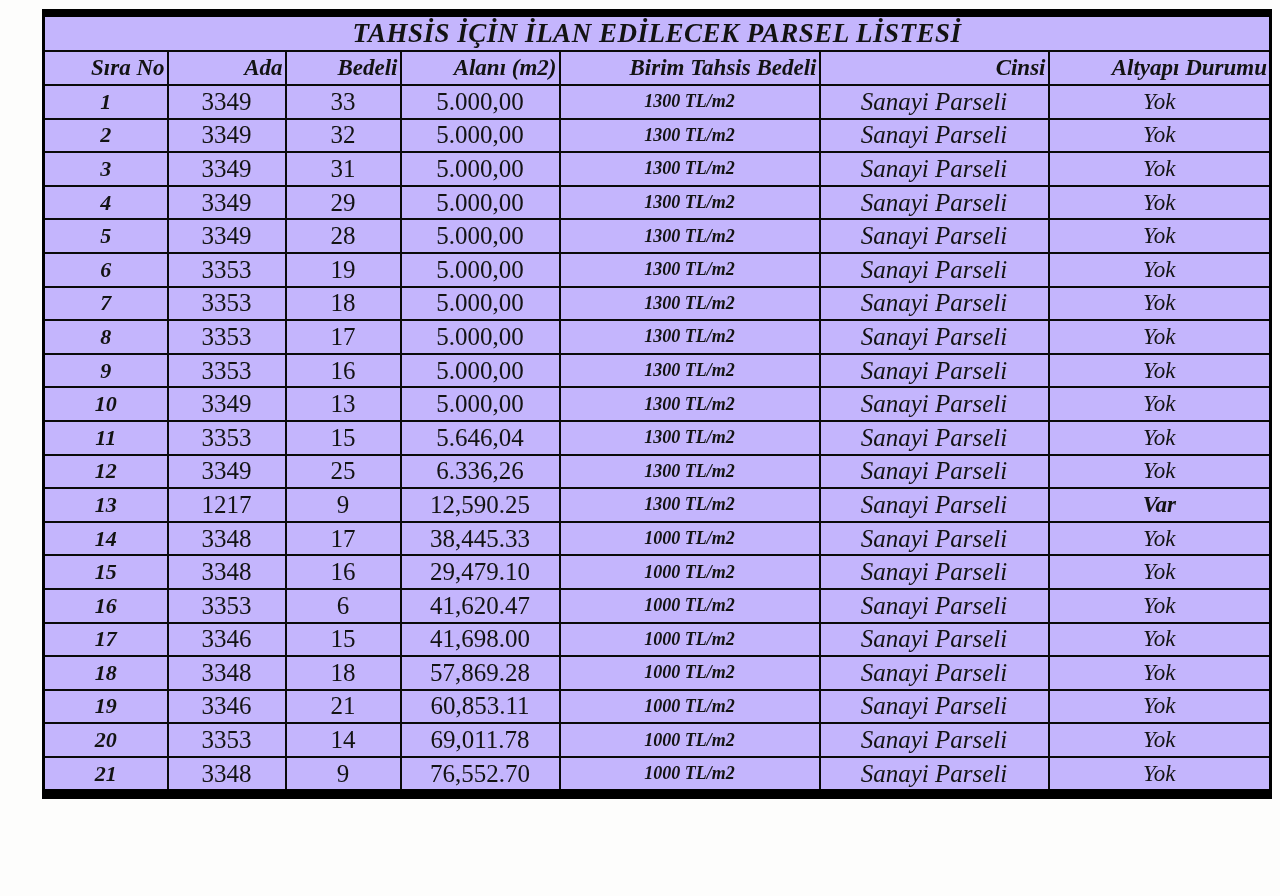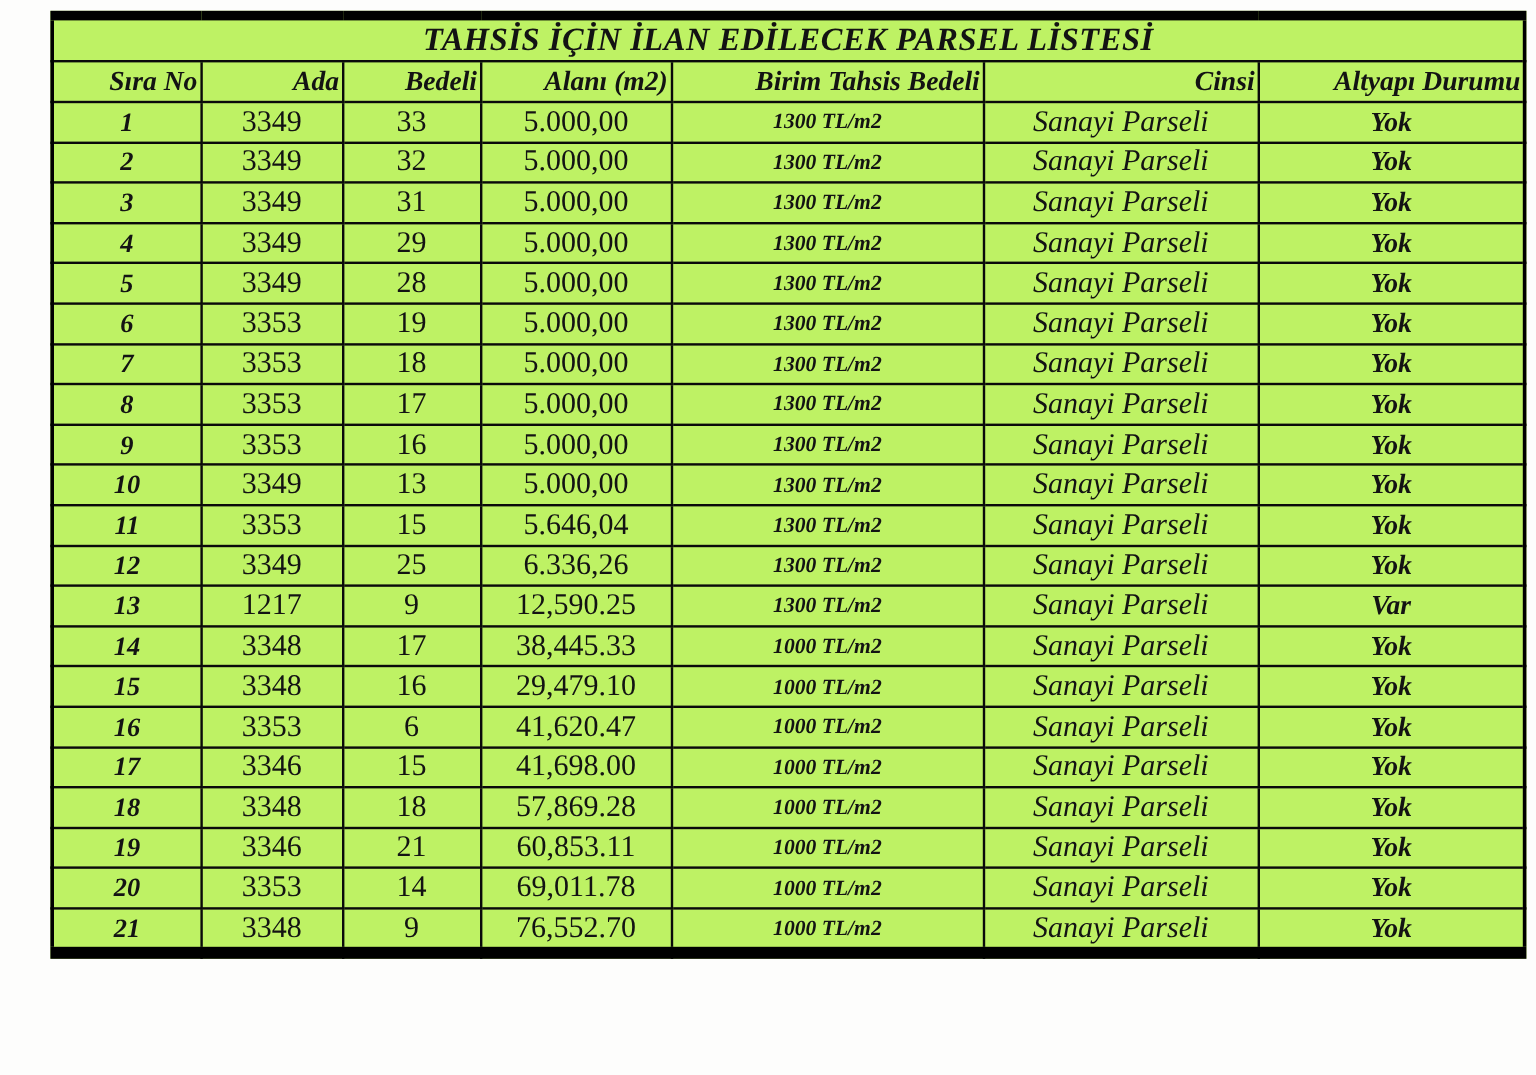--- a/index.html
+++ b/index.html
@@ -21,21 +21,21 @@
     position: absolute;
     left: 42px;
     top: 9px;
     width: 1227px;
     border-collapse: collapse;
     table-layout: fixed;
     border-top: 8px solid #000;
     border-bottom: 10px solid #000;
     border-left: 3px solid #000;
     border-right: 3px solid #000;
-    background: #bef264;
+    background: #c4b5fd;
   }
   th, td {
     border: 2px solid #0a0a0a;
     text-align: center;
     vertical-align: middle;
     padding: 0 2px;
     white-space: nowrap;
     overflow: hidden;
   }
   tr.title-row th {
@@ -70,21 +70,20 @@
     font-style: italic;
     font-size: 18px;
   }
   td.col-cins {
     font-style: italic;
     font-size: 25px;
   }
   td.col-altyapi {
     font-style: italic;
     font-size: 23px;
-    font-weight: bold;
   }
   td.emph {
     font-weight: bold;
   }
 </style>
 </head>
 <body>
 
 <div class="page">
   <table class="parsel-table">

